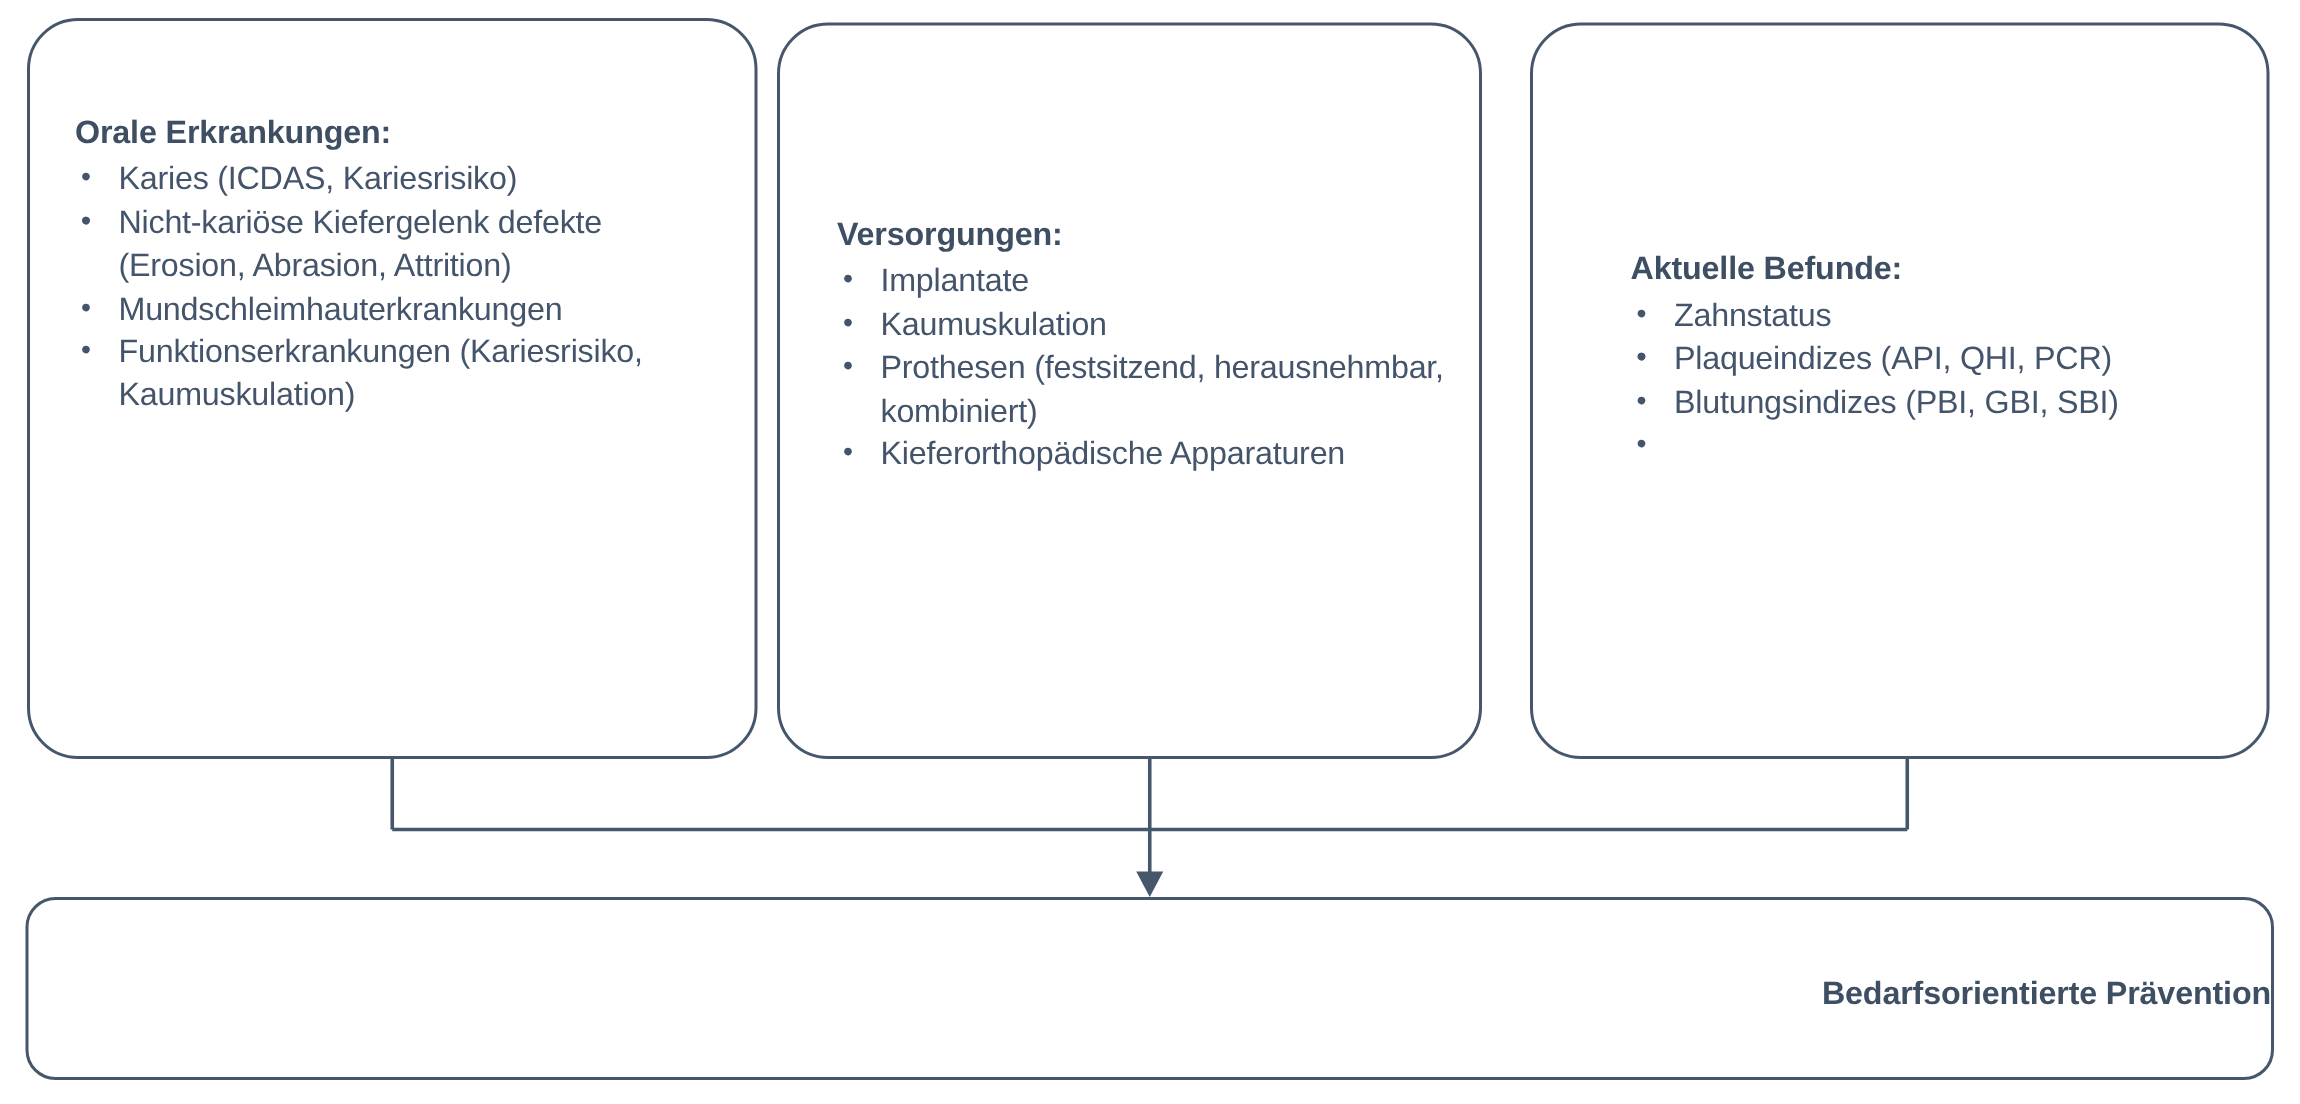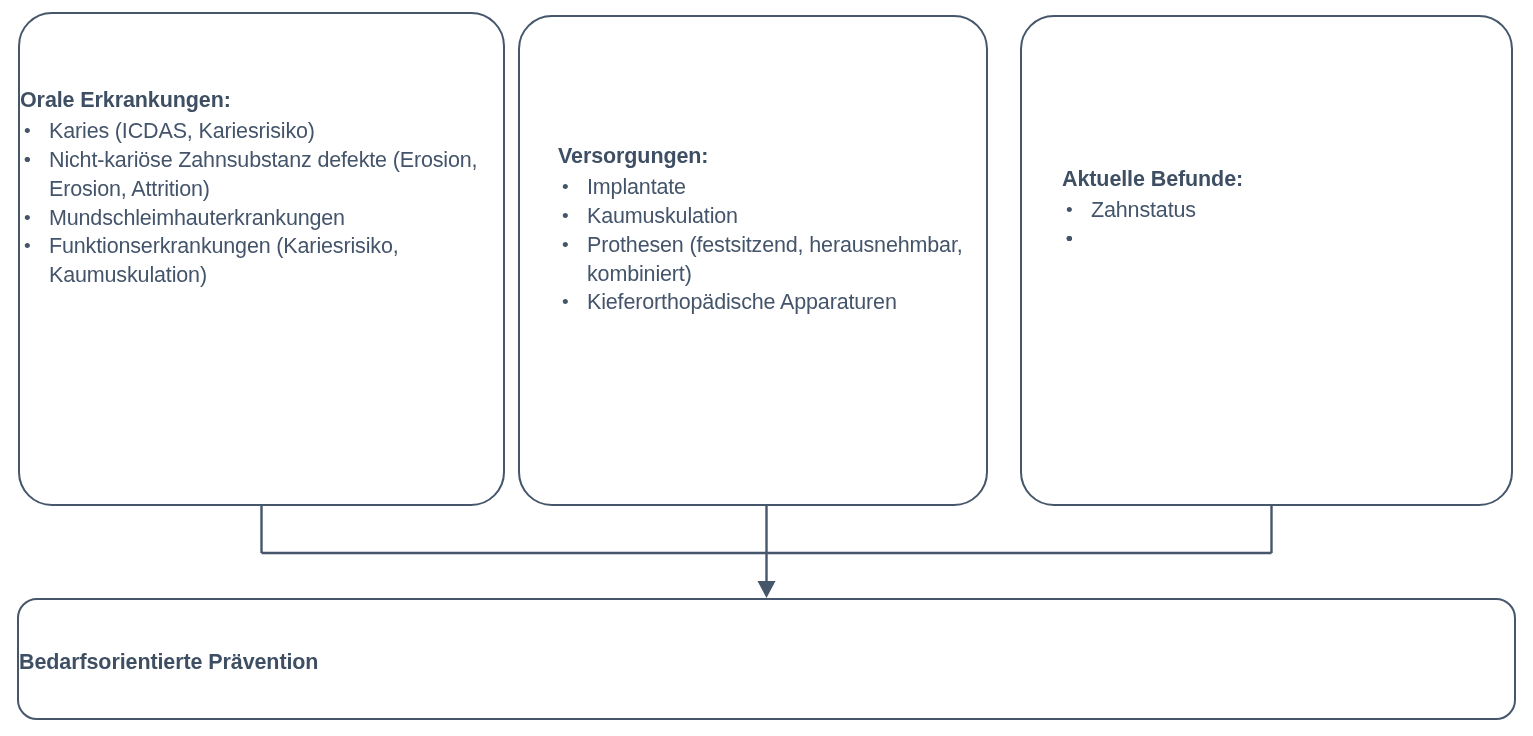--- a/index.html
+++ b/index.html
@@ -46,23 +46,23 @@
   #box-oral-diseases { left: 18px;   top: 12px; width: 487px; height: 494px; }
   #box-restorations  { left: 518px;  top: 15px; width: 470px; height: 491px; }
   #box-findings      { left: 1020px; top: 15px; width: 493px; height: 491px; }
   #box-prevention    { left: 17px;   top: 598px; width: 1499px; height: 122px; }
 
   .box-content {
     position: absolute;
     left: 0;
     right: 0;
   }
-  #box-oral-diseases .box-content { top: 72px;  padding-right: 12px; }
+  #box-oral-diseases .box-content { top: 60px;  padding-left: 30px; padding-right: 12px; }
   #box-restorations  .box-content { top: 125px; padding-left: 38px; padding-right: 14px; }
-  #box-findings      .box-content { top: 148px; padding-left: 40px; padding-right: 14px; }
+  #box-findings      .box-content { top: 148px; padding-left: 40px; padding-right: 14px; margin-left: 25px; }
 
   .box-heading {
     font-size: 21.5px;
     font-weight: bold;
     letter-spacing: -0.1px;
     color: #3f4f63;
     margin: 0 0 2px 0;
     line-height: 1.34;
   }
 
@@ -87,21 +87,21 @@
     font-size: 19px;
     line-height: 1.52;
     color: #44546a;
   }
 
   
   #box-prevention .prevention-label {
     position: absolute;
     left: 0; right: 0;
     top: 50px;
-    text-align: left;
+    text-align: right;
     font-size: 21.5px;
     font-weight: bold;
     letter-spacing: -0.1px;
     color: #3f4f63;
   }
 </style>
 </head>
 <body>
 
 <div id="diagram-root">
@@ -129,21 +129,21 @@
       <ul class="bullet-list">
         <li>
           <span class="bullet-dot">•</span>
           <span>Karies (ICDAS, Kariesrisiko)</span>
         </li>
         <li>
           <span class="bullet-dot">•</span>
         </li>
         <li>
           <span class="bullet-dot">•</span>
-          <span>Nicht-kariöse Zahnsubstanz defekte (Erosion, Erosion, Attrition)</span>
+          <span>Nicht-kariöse Kiefergelenk defekte (Erosion, Abrasion, Attrition)</span>
         </li>
         <li>
           <span class="bullet-dot">•</span>
           <span>Mundschleimhauterkrankungen</span>
         </li>
         <li>
           <span class="bullet-dot">•</span>
           <span>Funktionserkrankungen (Kariesrisiko, Kaumuskulation)</span>
         </li>
       </ul>
@@ -180,23 +180,25 @@
       <ul class="bullet-list">
         <li>
           <span class="bullet-dot">•</span>
           <span>Zahnstatus</span>
         </li>
         <li>
           <span class="bullet-dot">•</span>
         </li>
         <li>
           <span class="bullet-dot">•</span>
-        </li>
-        <li>
-          <span class="bullet-dot">•</span>
+          <span>Plaqueindizes (API, QHI, PCR)</span>
+        </li>
+        <li>
+          <span class="bullet-dot">•</span>
+          <span>Blutungsindizes (PBI, GBI, SBI)</span>
         </li>
         <li>
           <span class="bullet-dot">•</span>
         </li>
       </ul>
     </div>
   </div>
 
   <div class="node-box box-bottom" id="box-prevention">
     <div class="prevention-label">Bedarfsorientierte Prävention</div>

